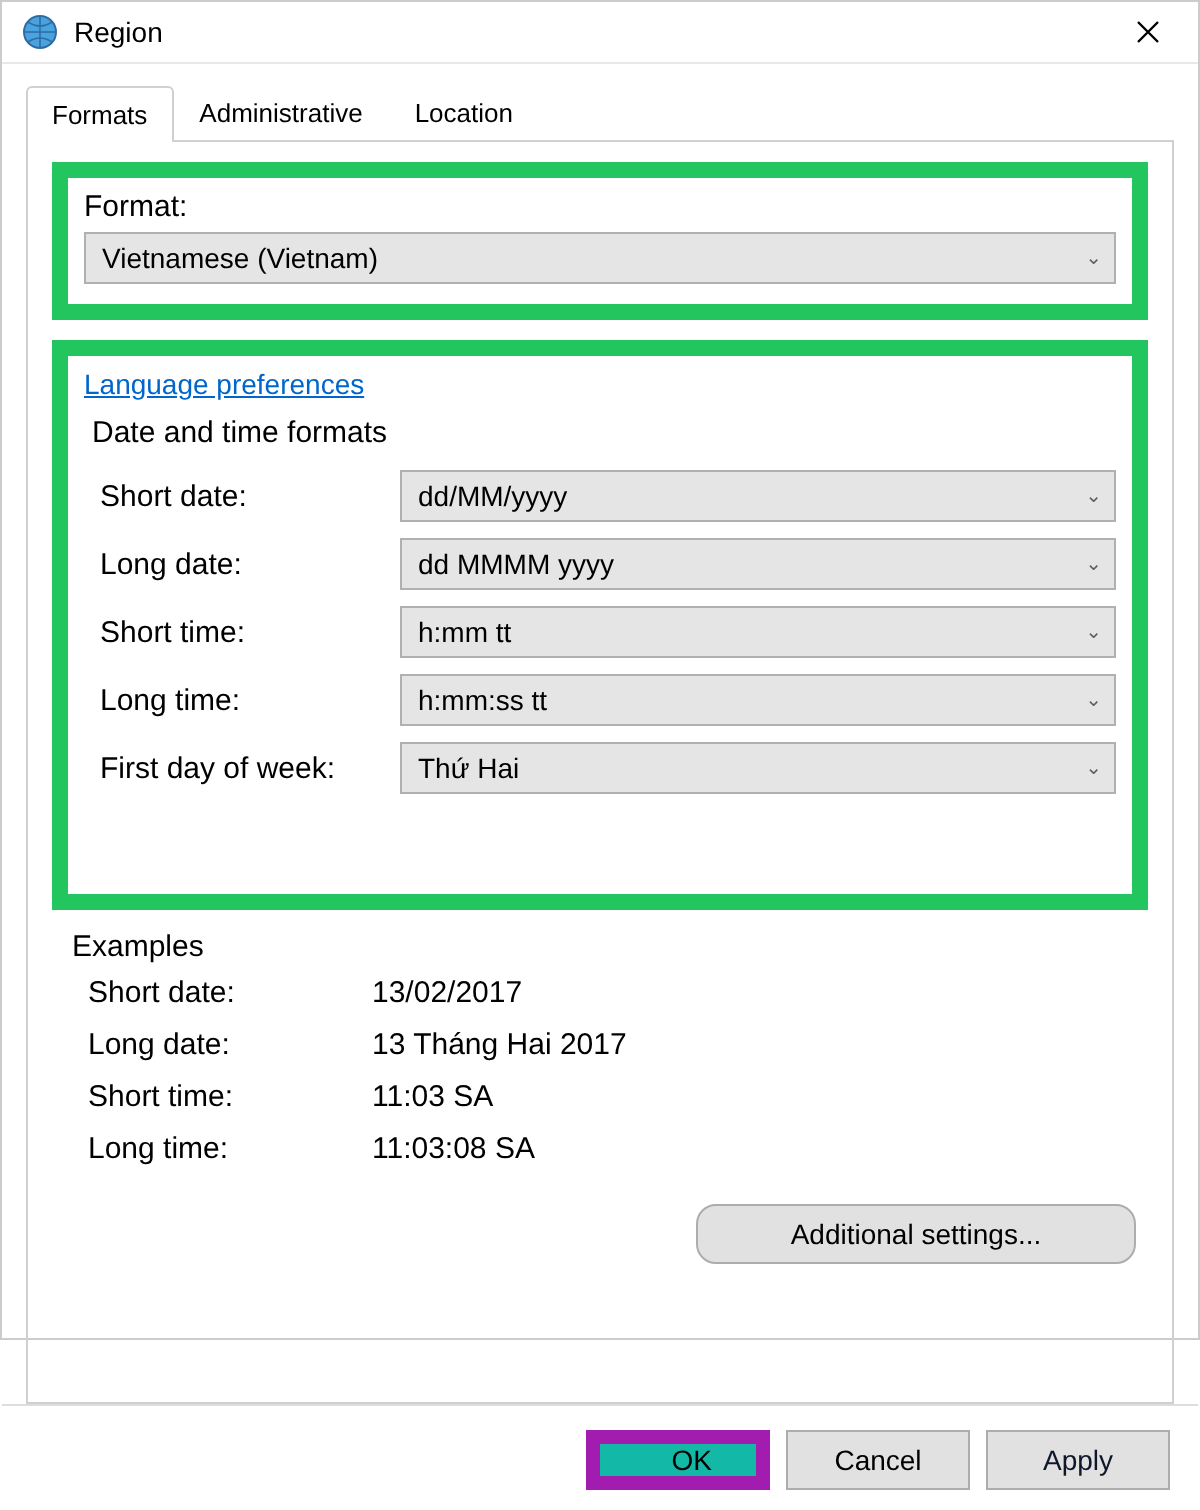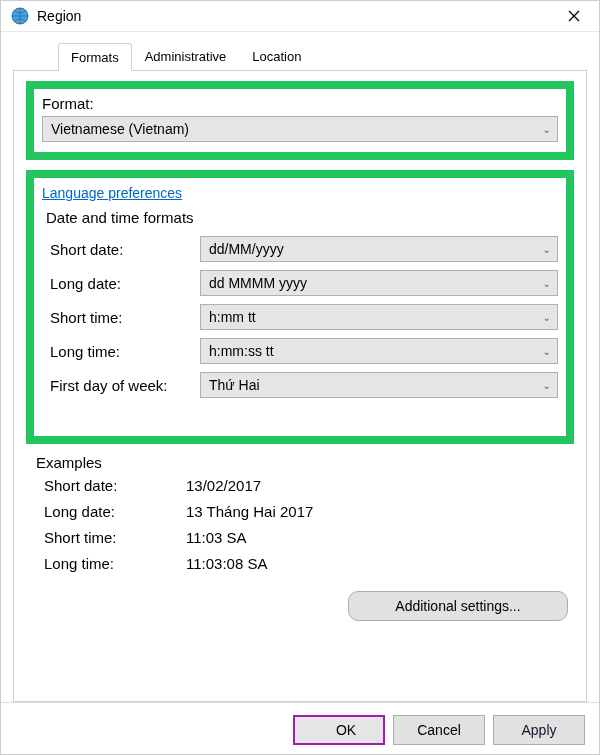--- a/index.html
+++ b/index.html
@@ -1,41 +1,41 @@
 <!DOCTYPE html>
 <html><head>
   <meta charset="utf-8">
   <style>
     * { box-sizing: border-box; font-family: 'Segoe UI', Tahoma, sans-serif; }
     body { margin: 0; background: #fff; width: 600px; height: 755px; overflow: hidden; }
-    .window { width: 600px; height: 755px; background: #fff; display: flex; flex-direction: column; border: 1px solid #ccc; }
+    .window { width: 600px; height: 670px; background: #fff; display: flex; flex-direction: column; border: 1px solid #ccc; }
     .titlebar { height: 36px; display: flex; align-items: center; padding: 0 10px; border-bottom: 1px solid #e8e8e8; }
     .titlebar-icon { width: 18px; height: 18px; margin-right: 8px; }
     .titlebar-title { flex: 1; font-size: 14px; color: #000; }
     .titlebar-close { width: 30px; height: 30px; display: flex; align-items: center; justify-content: center; font-size: 16px; cursor: default; }
     .content { flex: 1; padding: 10px 12px 0 12px; }
     .tabs { display: flex; border-bottom: 1px solid #d0d0d0; }
     .tab { padding: 6px 12px; font-size: 13px; border: 1px solid transparent; border-bottom: none; cursor: default; }
-    .tab.active { border-color: #d0d0d0; border-radius: 3px 3px 0 0; background: #fff; position: relative; top: 1px; margin-left: 45px; }
+    .tab.active { border-color: #d0d0d0; border-radius: 3px 3px 0 0; background: #fff; position: relative; top: 1px; }
     .tabpanel { border: 1px solid #d0d0d0; border-top: none; padding: 10px 12px 12px 12px; height: 631px; position: relative; }
     .highlight { border: 8px solid #22c55e; padding: 6px 8px 10px 8px; margin-bottom: 10px; }
     .label { font-size: 15px; color: #000; margin-bottom: 4px; }
     .combo { width: 100%; height: 26px; border: 1px solid #b0b0b0; background: #e5e5e5; display: flex; align-items: center; padding: 0 8px; font-size: 14px; position: relative; }
     .combo .chev { position: absolute; right: 6px; top: 50%; transform: translateY(-50%); font-size: 10px; color: #606060; }
     .link { color: #0066cc; text-decoration: underline; font-size: 14px; display: inline-block; margin-bottom: 8px; cursor: pointer; }
     .fieldset-label { font-size: 15px; margin-bottom: 10px; margin-left: 4px; }
     .row { display: flex; align-items: center; margin-bottom: 8px; padding-left: 8px; }
     .row-label { width: 150px; font-size: 15px; color: #000; }
     .row .combo { flex: 1; }
     .examples-title { font-size: 15px; margin: 6px 0 6px 10px; }
     .ex-row { display: flex; padding-left: 18px; margin-bottom: 9px; font-size: 15px; }
     .ex-label { width: 142px; }
     .additional { text-align: right; padding: 10px 6px 0 0; }
     .btn { height: 30px; padding: 0 22px; font-size: 14px; border: 1px solid #adadad; background: #e1e1e1; cursor: default; }
-    .btn.default { border: 2px solid #a21caf; background: #e5e5e5; padding-left: 36px; }
+    .btn.default { border: 7px solid #a21caf; background: #14b8a6; padding-left: 36px; }
     .btn:disabled { color: #0f172a; }
     .footer { padding: 12px 14px 12px 0; display: flex; justify-content: flex-end; gap: 8px; border-top: 1px solid #ddd; }
     .footer .btn { min-width: 92px; }
   </style>
 </head>
 <body>
 
 <div class="window">
 
   <div class="titlebar">
@@ -63,21 +63,21 @@
     <div class="tabpanel">
 
       <div class="highlight">
         <div class="label">Format:</div>
         <div class="combo">
           <span>Vietnamese (Vietnam)</span>
           <span class="chev">⌄</span>
         </div>
       </div>
 
-      <div class="highlight" style="padding-bottom:30px;">
+      <div class="highlight" style="padding-bottom:42px;">
         <span class="link">Language preferences</span>
         <div class="fieldset-label">Date and time formats</div>
 
         <div class="row">
           <div class="row-label">Short date:</div>
           <div class="combo">
             <span>dd/MM/yyyy</span>
             <span class="chev">⌄</span>
           </div>
         </div>

